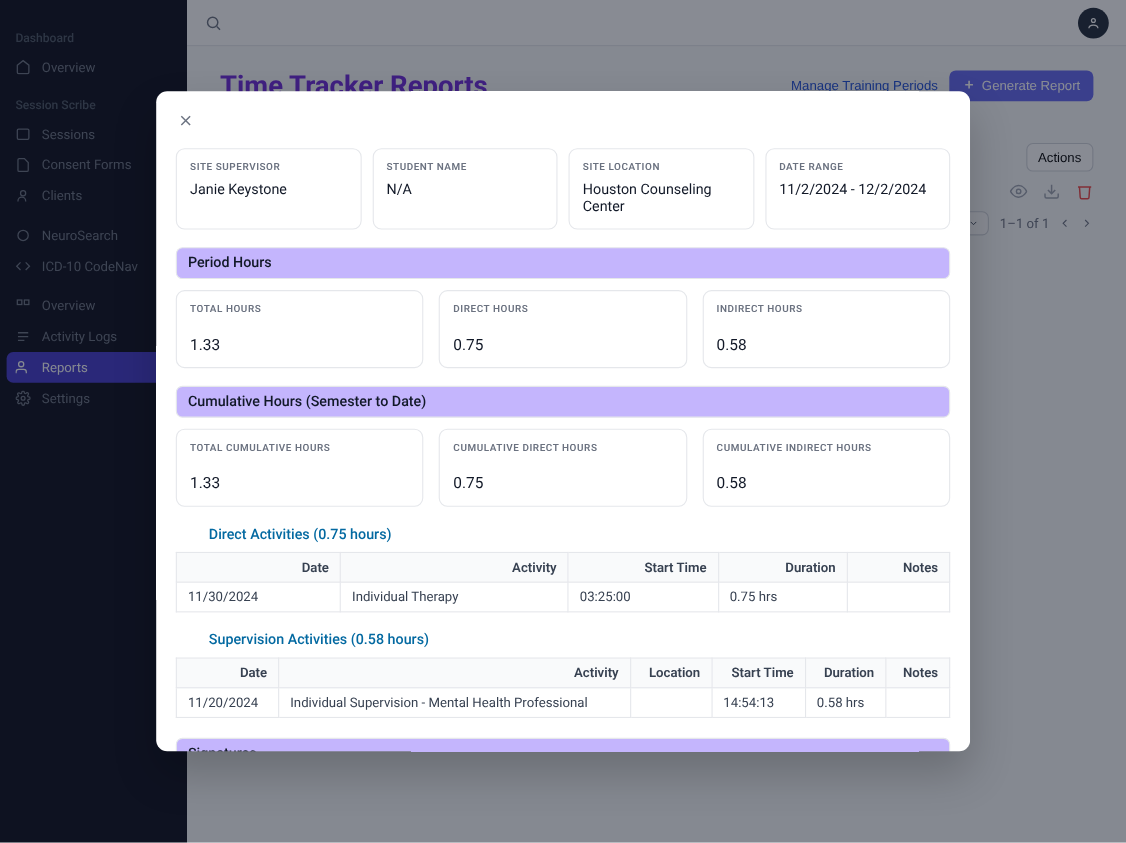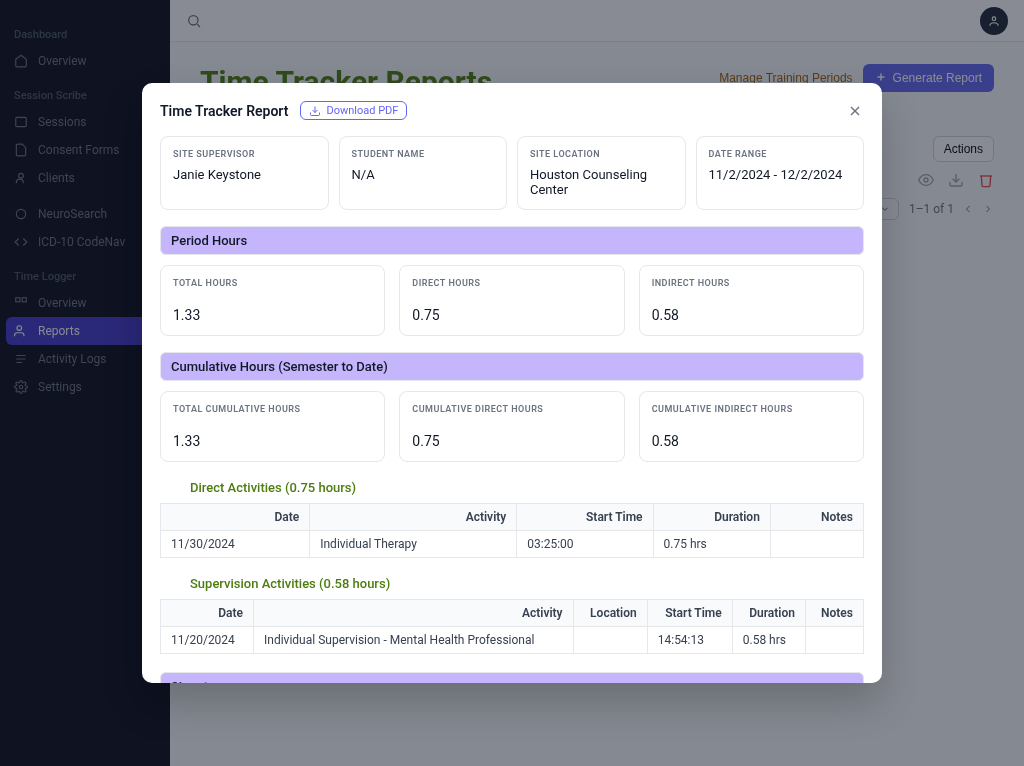--- a/index.html
+++ b/index.html
@@ -120,36 +120,36 @@
     }
     .page-content {
       padding: 22px 30px;
     }
     .page-header {
       display: flex;
       justify-content: space-between;
       align-items: flex-start;
     }
     .page-title {
-      font-size: 30px;
+      font-size: 25px;
       font-weight: 700;
-      color: #4d7c0f;
+      color: #6d28d9;
     }
     .page-subtitle {
       font-size: 13px;
       color: #6b7280;
       margin-top: 4px;
     }
     .header-actions {
       display: flex;
       gap: 10px;
       align-items: center;
     }
     .link-button {
-      color: #a16207;
+      color: #1d4ed8;
       font-size: 12px;
       background: none;
       border: none;
       cursor: pointer;
     }
     .primary-button {
       background: #6366f1;
       color: #fff;
       border: none;
       padding: 7px 12px;
@@ -300,21 +300,21 @@
     }
     .stat-value {
       font-size: 14px;
       color: #111827;
       margin-top: 19px;
     }
     .section-title {
       font-size: 13px;
       font-weight: 500;
       margin-top: 18px;
-      color: #4d7c0f;
+      color: #0369a1;
       padding-left: 30px;
     }
     table {
       width: 100%;
       border-collapse: collapse;
       margin-top: 8px;
       font-size: 12px;
     }
     thead th {
       background: #f9fafb;
@@ -391,46 +391,45 @@
         <span class="nav-icon">
             <svg width="14" height="14" viewBox="0 0 24 24" fill="none" stroke="currentColor" stroke-width="2">
               <path d="M8 6l-6 6 6 6M16 6l6 6-6 6"></path>
             </svg>
           </span>
         <span>ICD-10 CodeNav</span>
       </div>
     </div>
 
     <div class="nav-section">
-      <div class="nav-heading">Time Logger</div>
       <div class="nav-item">
         <span class="nav-icon">
             <svg width="14" height="14" viewBox="0 0 24 24" fill="none" stroke="currentColor" stroke-width="2">
               <rect x="3" y="3" width="7" height="7"></rect>
               <rect x="14" y="3" width="7" height="7"></rect>
             </svg>
           </span>
         <span>Overview</span>
       </div>
+      <div class="nav-item">
+        <span class="nav-icon">
+            <svg width="14" height="14" viewBox="0 0 24 24" fill="none" stroke="currentColor" stroke-width="2">
+              <path d="M4 6h16M4 12h16M4 18h10"></path>
+            </svg>
+          </span>
+        <span>Activity Logs</span>
+      </div>
       <div class="nav-item active">
         <span class="nav-icon">
             <svg width="14" height="14" viewBox="0 0 24 24" fill="none" stroke="currentColor" stroke-width="2">
               <path d="M17 21v-2a4 4 0 0 0-4-4H5a4 4 0 0 0-4 4v2"></path>
               <circle cx="9" cy="7" r="4"></circle>
             </svg>
           </span>
         <span>Reports</span>
-      </div>
-      <div class="nav-item">
-        <span class="nav-icon">
-            <svg width="14" height="14" viewBox="0 0 24 24" fill="none" stroke="currentColor" stroke-width="2">
-              <path d="M4 6h16M4 12h16M4 18h10"></path>
-            </svg>
-          </span>
-        <span>Activity Logs</span>
       </div>
       <div class="nav-item">
         <span class="nav-icon">
             <svg width="14" height="14" viewBox="0 0 24 24" fill="none" stroke="currentColor" stroke-width="2">
               <circle cx="12" cy="12" r="3"></circle>
               <path d="M19.4 15a1.7 1.7 0 0 0 .3 1.8l.1.1a2 2 0 1 1-2.8 2.8l-.1-.1a1.7 1.7 0 0 0-1.8-.3 1.7 1.7 0 0 0-1 1.5V21a2 2 0 1 1-4 0v-.1a1.7 1.7 0 0 0-1-1.5 1.7 1.7 0 0 0-1.8.3l-.1.1a2 2 0 1 1-2.8-2.8l.1-.1a1.7 1.7 0 0 0 .3-1.8 1.7 1.7 0 0 0-1.5-1H3a2 2 0 1 1 0-4h.1a1.7 1.7 0 0 0 1.5-1 1.7 1.7 0 0 0-.3-1.8l-.1-.1a2 2 0 1 1 2.8-2.8l.1.1a1.7 1.7 0 0 0 1.8.3h0a1.7 1.7 0 0 0 1-1.5V3a2 2 0 1 1 4 0v.1a1.7 1.7 0 0 0 1 1.5 1.7 1.7 0 0 0 1.8-.3l.1-.1a2 2 0 1 1 2.8 2.8l-.1.1a1.7 1.7 0 0 0-.3 1.8v0a1.7 1.7 0 0 0 1.5 1H21a2 2 0 1 1 0 4h-.1a1.7 1.7 0 0 0-1.5 1z"></path>
             </svg>
           </span>
         <span>Settings</span>
       </div>
@@ -520,33 +519,20 @@
             </span>
         </span>
       </div>
     </div>
   </main>
 </div>
 
 <div class="overlay">
   <div class="modal">
     <div class="modal-header">
-      <div class="modal-title-row">
-        <span class="modal-title">Time Tracker Report</span>
-        <span class="download-badge">
-          <span>
-              <svg width="12" height="12" viewBox="0 0 24 24" fill="none" stroke="currentColor" stroke-width="2">
-                <path d="M21 15v4a2 2 0 0 1-2 2H5a2 2 0 0 1-2-2v-4"></path>
-                <polyline points="7 10 12 15 17 10"></polyline>
-                <line x1="12" y1="15" x2="12" y2="3"></line>
-              </svg>
-            </span>
-          <span>Download PDF</span>
-        </span>
-      </div>
       <span class="close-btn">
         <svg width="16" height="16" viewBox="0 0 24 24" fill="none" stroke="currentColor" stroke-width="2">
             <line x1="18" y1="6" x2="6" y2="18"></line>
             <line x1="6" y1="6" x2="18" y2="18"></line>
           </svg>
       </span>
     </div>
 
     <div class="info-row">
       <div class="info-card">

